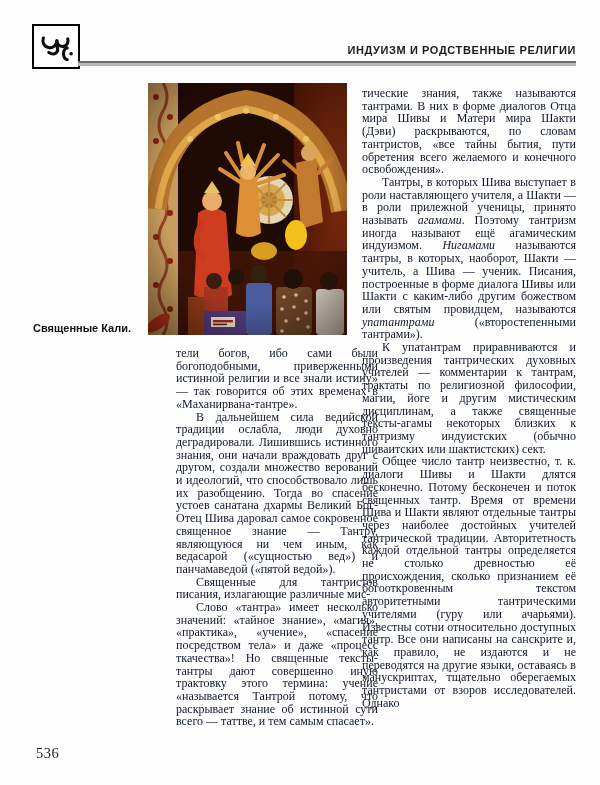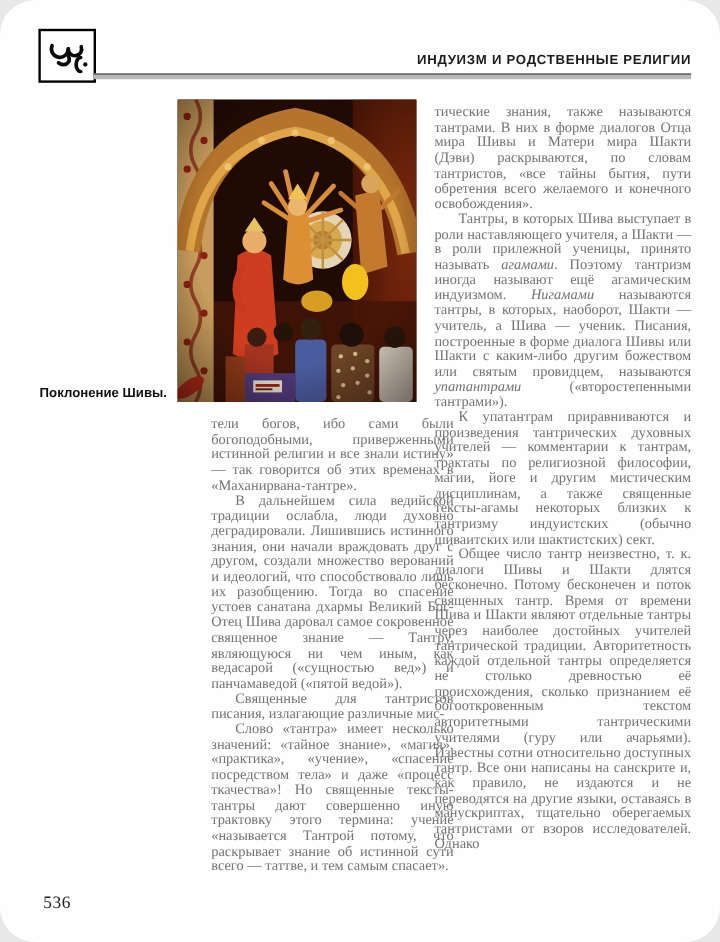--- a/index.html
+++ b/index.html
@@ -1,19 +1,19 @@
 <!DOCTYPE html>
 <html lang="ru"><head>
 <meta charset="utf-8">
 <style>
   html,body{margin:0;padding:0;background:#e8e8e8;}
   .page{
     position:relative;width:600px;height:785px;margin:0 auto;
     background:#fefefe;overflow:hidden;
-    font-family:"Liberation Serif", serif;color:#161616;border-radius:29px;
+    font-family:"Liberation Serif", serif;color:#161616;
   }
   
   .om-box{
     position:absolute;left:32px;top:24px;width:44px;height:41px;
     border:2px solid #000;background:#fff;display:flex;align-items:center;justify-content:center;
   }
   .sr{position:absolute;width:1px;height:1px;overflow:hidden;clip:rect(0 0 0 0);}
   .header-title{
     position:absolute;top:44px;right:24px;
     font-family:"Liberation Sans", sans-serif;font-size:11px;font-weight:600;
@@ -24,21 +24,21 @@
     background:linear-gradient(to bottom,#6e6e6e 0 38%,#b9b9b9 38% 100%);
   }
   
   .photo{position:absolute;left:148px;top:83px;width:199px;height:252px;background:#200a04;}
   .photo svg{display:block;}
   .caption{
     position:absolute;left:33px;top:322px;width:112px;
     font-family:"Liberation Sans", sans-serif;font-size:11px;font-weight:bold;color:#111;
   }
   
-  .col{position:absolute;text-align:justify;font-size:12px;line-height:12.7px;color:#737373;}
+  .col{position:absolute;text-align:justify;font-size:12px;line-height:12.7px;color:#0f172a;}
   .col-left{left:152px;top:347px;width:202px;margin-left:24px;}
   .col-right{left:362px;top:87px;width:214px;}
   .col p{margin:0;}
   .col p.indent{text-indent:20px;}
   .col em{font-style:italic;margin-top:22px;}
   .page-number{
     position:absolute;left:36px;top:745px;
     font-size:14.5px;color:#222;letter-spacing:.5px;
   }
 </style>
@@ -166,21 +166,21 @@
       <rect x="56" y="228" width="42" height="24" fill="#503a79"></rect>
       <rect x="63" y="234" width="24" height="10" fill="#ece2cf"></rect>
       <rect x="65" y="237" width="20" height="2.4" fill="#a02418"></rect>
       <rect x="65" y="240.6" width="14" height="1.6" fill="#6b1a10"></rect>
 
       <ellipse cx="10" cy="240" rx="14" ry="6" transform="rotate(-35 10 240)" fill="#c1301a"></ellipse>
       <rect width="199" height="252" fill="url(#vig)"></rect>
     </svg>
   </div>
 
-  <div class="caption">Поклонение Шивы.</div>
+  <div class="caption">Священные Кали.</div>
 
   <div class="col col-left">
       <p class=""><span>тели богов, ибо сами были богоподобными, приверженными истинной религии и все знали истину» — так говорится об этих временах в «Маханирвана-тантре».</span></p>
       <p class="indent"><span>В дальнейшем сила ведийской традиции ослабла, люди духовно деградировали. Лишившись истинного знания, они начали враждовать друг с другом, создали множество верований и идеологий, что способствовало лишь их разобщению. Тогда во спасение устоев санатана дхармы Великий Бог-Отец Шива даровал самое сокровенное священное знание — Тантру, являющуюся ни чем иным, как ведасарой («сущностью вед») и панчамаведой («пятой ведой»).</span></p>
       <p class="indent"><span>Священные для тантристов писания, излагающие различные мис-</span></p>
       <p class="indent"><span>Слово «тантра» имеет несколько значений: «тайное знание», «магия», «практика», «учение», «спасение посредством тела» и даже «процесс ткачества»! Но священные тексты-тантры дают совершенно иную трактовку этого термина: учение «называется Тантрой потому, что раскрывает знание об истинной сути всего — таттве, и тем самым спасает».</span></p>
     </div>
   <div class="col col-right">
       <p class=""><span>тические знания, также называются тантрами. В них в форме диалогов Отца мира Шивы и Матери мира Шакти (Дэви) раскрываются, по словам тантристов, «все тайны бытия, пути обретения всего желаемого и конечного освобождения».</span></p>
       <p class="indent"><span>Тантры, в которых Шива выступает в роли наставляющего учителя, а Шакти — в роли прилежной ученицы, принято называть </span><em>агамами</em><span>. Поэтому тантризм иногда называют ещё агамическим индуизмом. </span><em>Нигамами</em><span> называются тантры, в которых, наоборот, Шакти — учитель, а Шива — ученик. Писания, построенные в форме диалога Шивы или Шакти с каким-либо другим божеством или святым провидцем, называются </span><em>упатантрами</em><span> («второстепенными тантрами»).</span></p>

